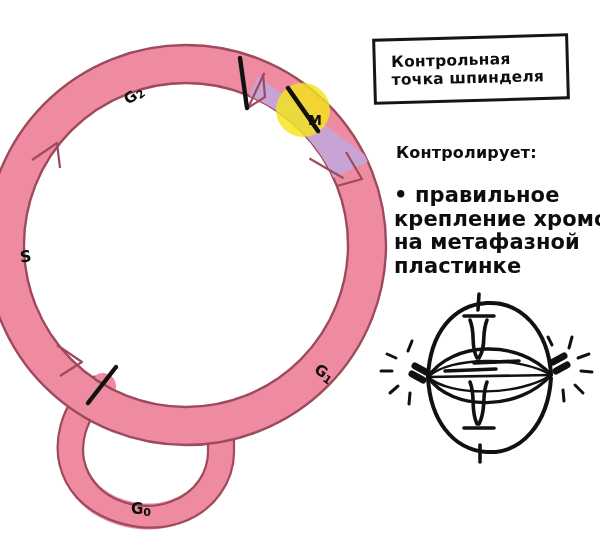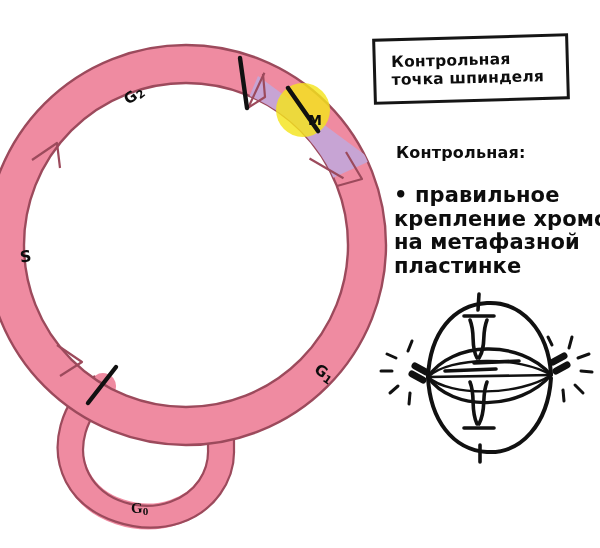--- a/index.html
+++ b/index.html
@@ -74,21 +74,21 @@
   .phase-label {
     position: absolute;
     font-family: "DejaVu Sans", sans-serif;
     color: #0d0d0d;
     font-weight: 700;
     white-space: pre;
   }
   #label-g2 { left: 124px; top: 86px; font-size: 15px; transform: rotate(-38deg); }
   #label-s   { left: 20px;  top: 247px; font-size: 16px; transform: rotate(-6deg); }
   #label-g1  { left: 314px; top: 364px; font-size: 15px; transform: rotate(35deg); }
-  #label-g0  { left: 131px; top: 500px; font-size: 15px; font-family: Liberation Serif, serif; }
+  #label-g0  { left: 131px; top: 500px; font-size: 15px; }
   #label-m   { left: 308px; top: 112px; font-size: 14px; font-weight: 700; }
   .sub { font-size: 0.74em; vertical-align: -0.22em; }
 </style>
 </head>
 <body>
 
 <div id="stage">
 
   <svg class="layer" viewBox="0 0 600 548">
     <defs>
@@ -226,21 +226,21 @@
         <path d="M 479,294 L 478,310"></path>
         <path d="M 480,445 L 480,462"></path>
       </g>
     </g>
   </svg>
 
   <div id="title-box"></div>
   <div class="txt" id="title-text">Контрольная
 точка шпинделя</div>
 
-  <div class="txt" id="controls-heading">Контрольная:</div>
+  <div class="txt" id="controls-heading">Контролирует:</div>
 
   <div class="txt" id="controls-item">• правильное
 крепление хромосом
 на метафазной
 пластинке</div>
 
   <div class="phase-label" id="label-g2"><span>G</span><span class="sub">2</span></div>
 
   <div class="phase-label" id="label-s"><span>S</span></div>
 

